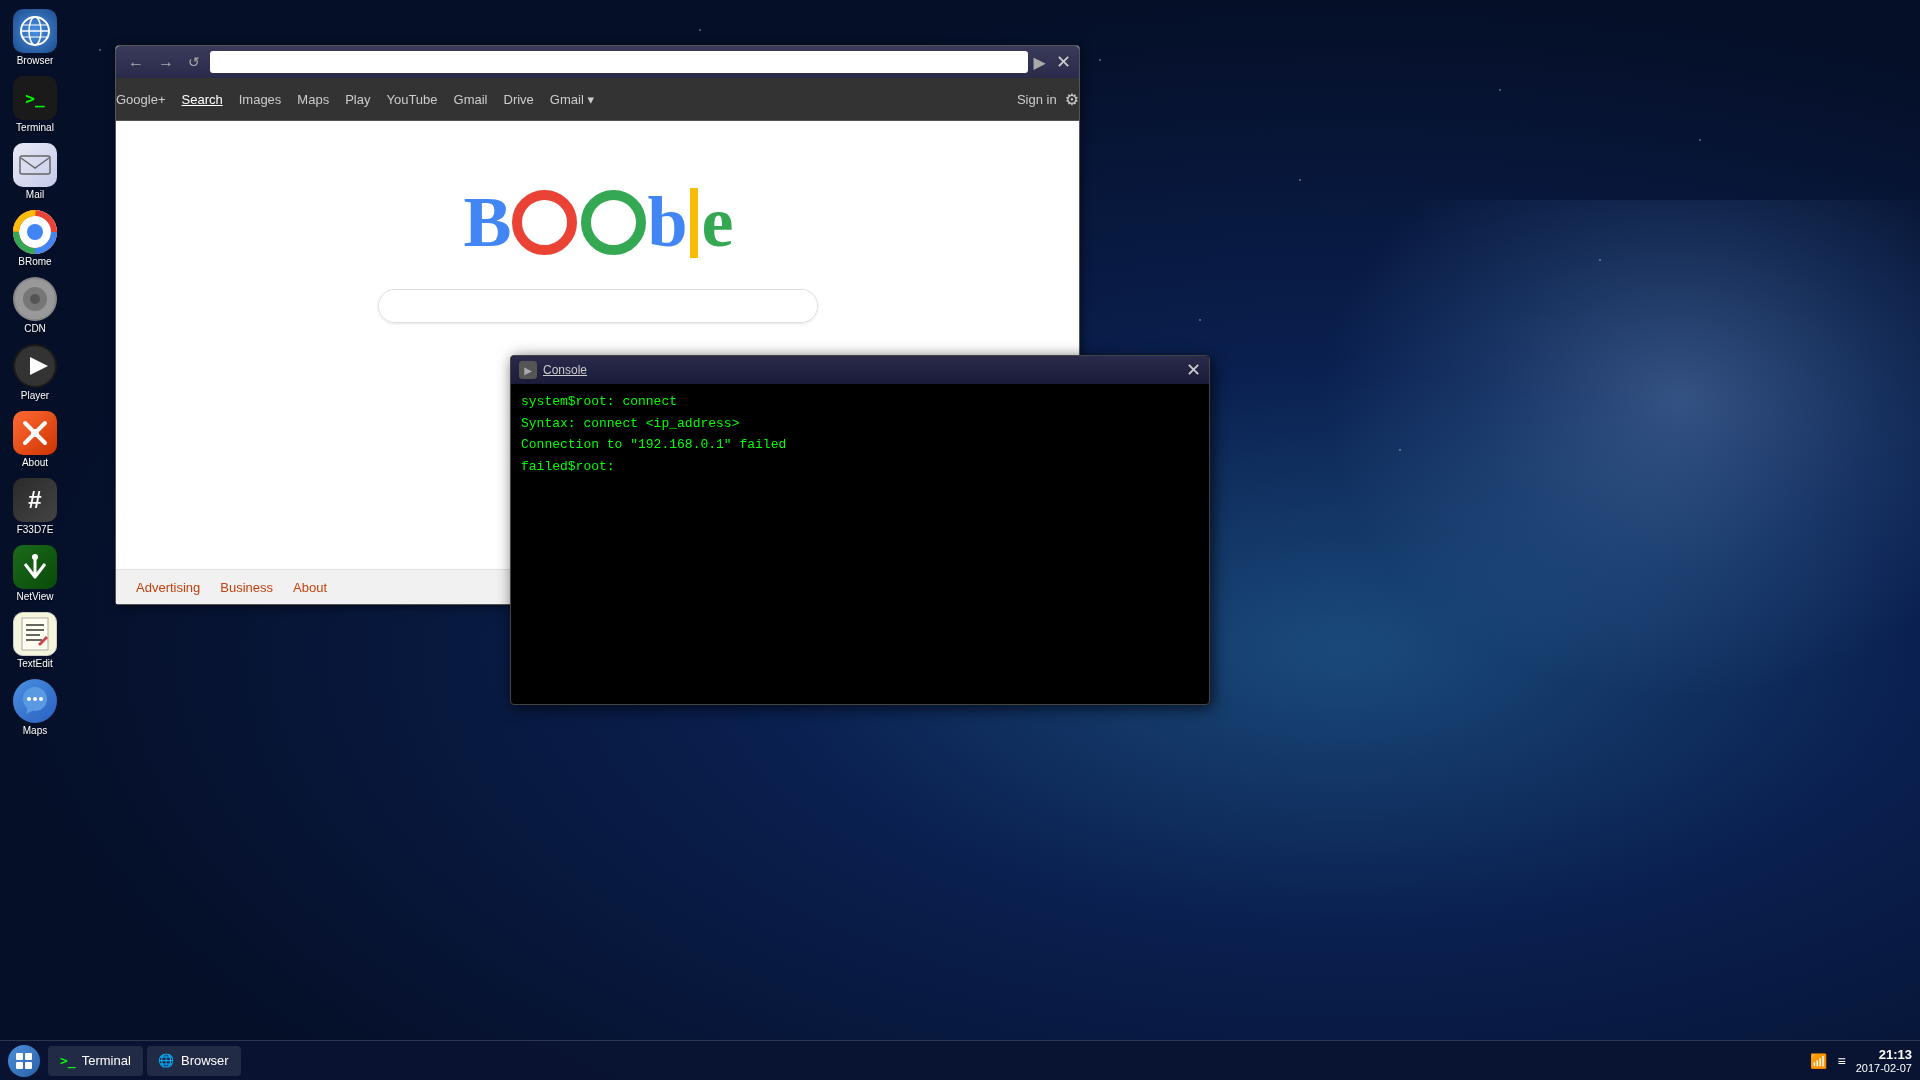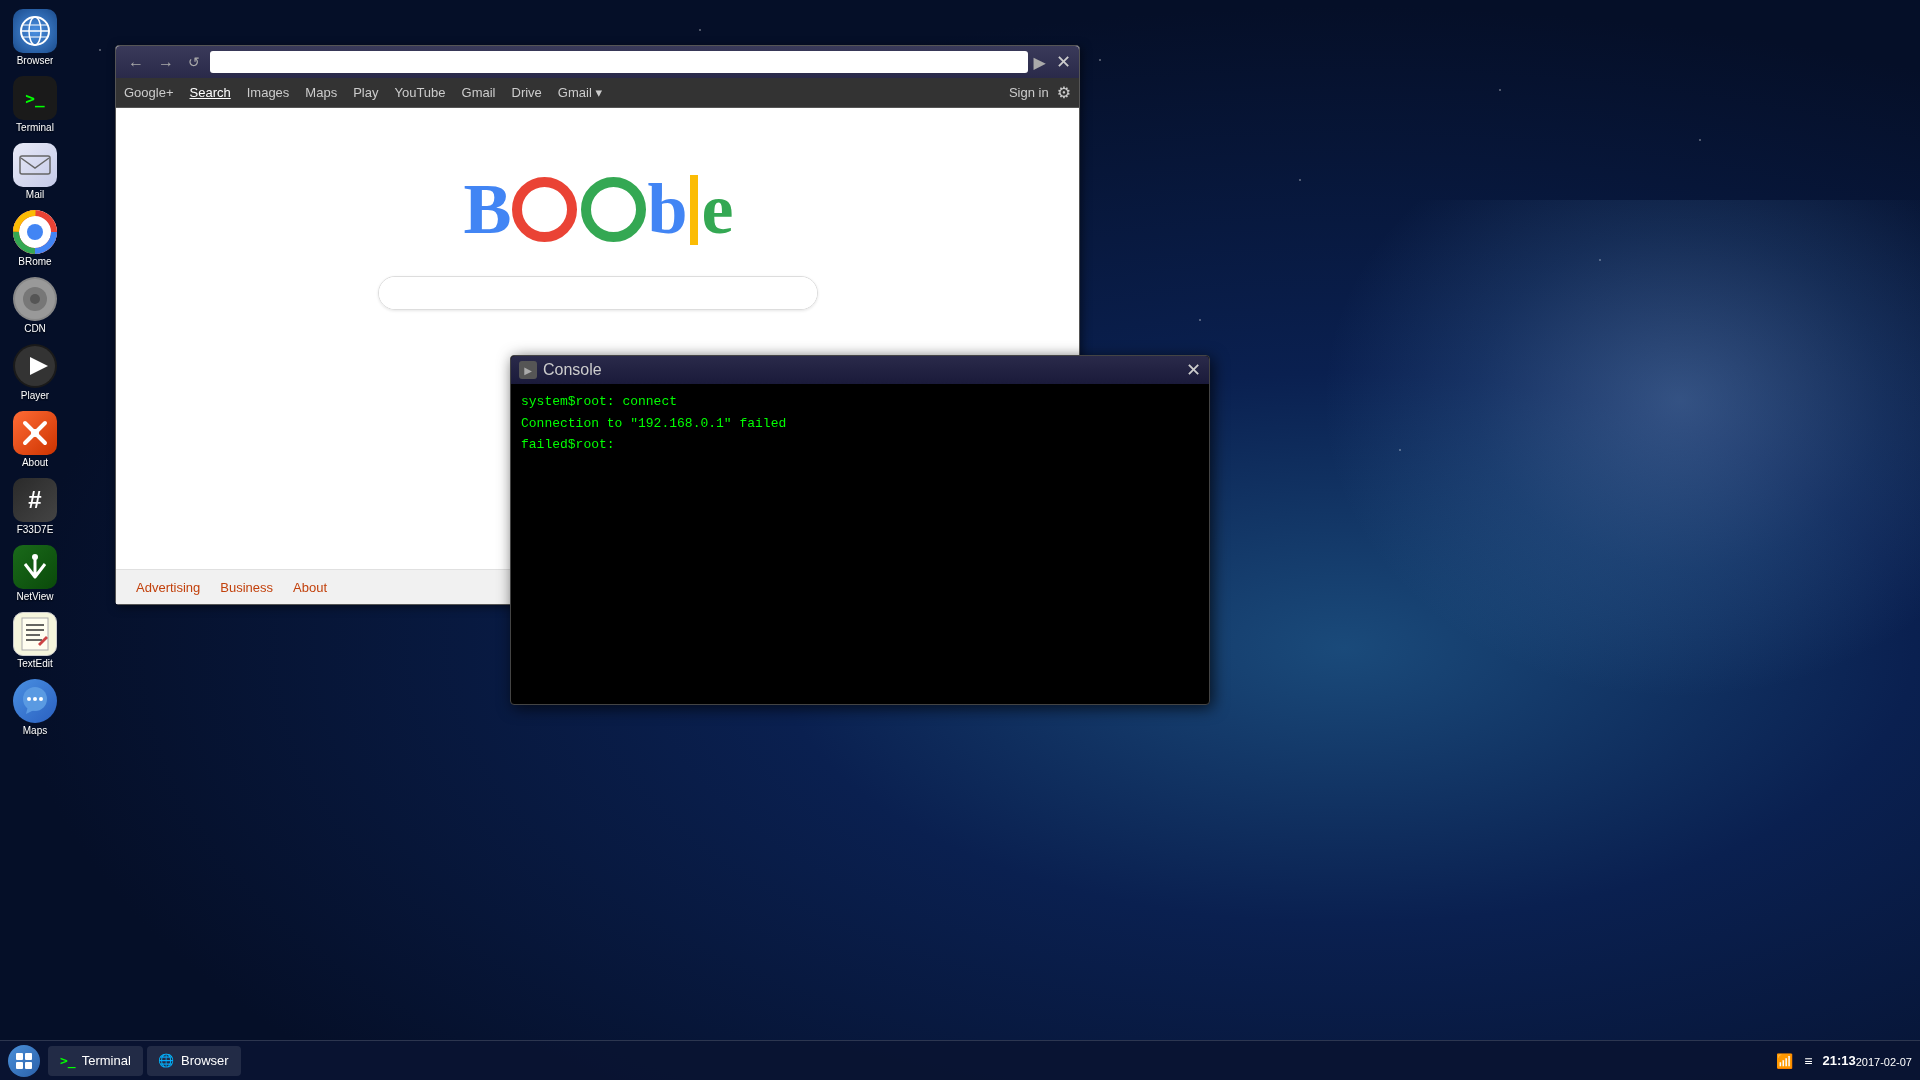--- a/index.html
+++ b/index.html
@@ -165,24 +165,24 @@
       color: #ccc;
       background: none;
       border: none;
       cursor: pointer;
       font-size: 18px;
       margin-left: 4px;
     }
 
     .browser-toolbar {
       background: #333;
-      height: 30px;
-      display: flex;
-      align-items: center;
-      padding: 0 8px;
+      height: 43px;
+      display: flex;
+      align-items: center;
+      padding: 0 0;
       gap: 16px;
       border-bottom: 1px solid #555;
     }
 
     .browser-toolbar a {
       color: #ccc;
       text-decoration: none;
       font-size: 13px;
       cursor: pointer;
     }
@@ -312,22 +312,23 @@
       margin-right: 6px;
       display: flex;
       align-items: center;
       justify-content: center;
       font-size: 10px;
       color: #aaa;
     }
 
     .console-title {
       color: #ccc;
-      font-size: 16px;
+      font-size: 12px;
       flex: 1;
+      text-decoration: underline;
     }
 
     .console-close {
       color: #ccc;
       background: none;
       border: none;
       cursor: pointer;
       font-size: 18px;
     }
 
@@ -395,21 +396,21 @@
       margin-left: auto;
       display: flex;
       align-items: center;
       gap: 10px;
       color: white;
       font-size: 12px;
     }
 
     .taskbar-clock {
       display: flex;
-      flex-direction: row;
+      flex-direction: column;
       align-items: flex-end;
     }
 
     
     .icon-globe { background: radial-gradient(circle, #4a90e2, #1a4a8a); }
     .icon-terminal { background: #1a1a1a; color: #00ff00; font-family: monospace; font-weight: bold; }
   </style>
 </head>
 <body>
 
@@ -587,20 +588,21 @@
 </div>
 
 <div class="console-window">
   <div class="console-titlebar">
     <div class="console-icon">▶</div>
     <span class="console-title">Console</span>
     <button class="console-close">✕</button>
   </div>
   <div class="console-body">
     <div class="console-line">system$root: connect</div>
+    <div class="console-line">Syntax: connect &lt;ip_address&gt;</div>
     <div class="console-line">Connection to "192.168.0.1" failed</div>
     <div class="console-line">failed$root: </div>
   </div>
 </div>
 
 <div class="taskbar">
   <div class="taskbar-start">
     <svg width="20" height="20" viewBox="0 0 20 20">
       <rect x="2" y="2" width="7" height="7" fill="white" rx="1"></rect>
       <rect x="11" y="2" width="7" height="7" fill="white" rx="1"></rect>

